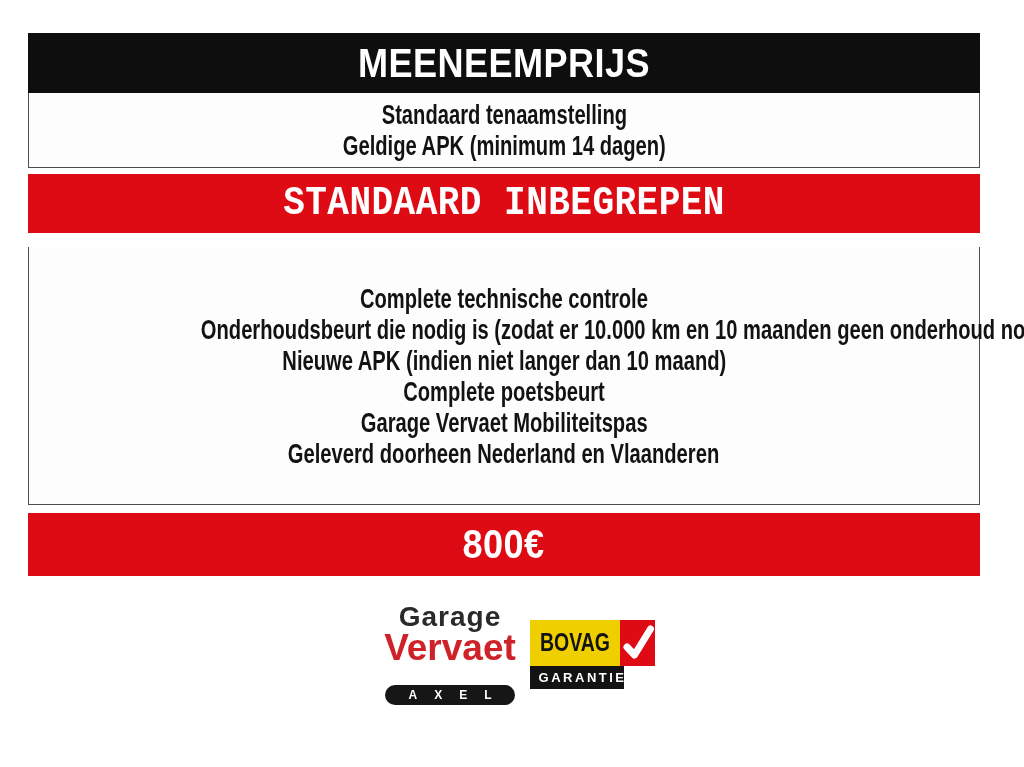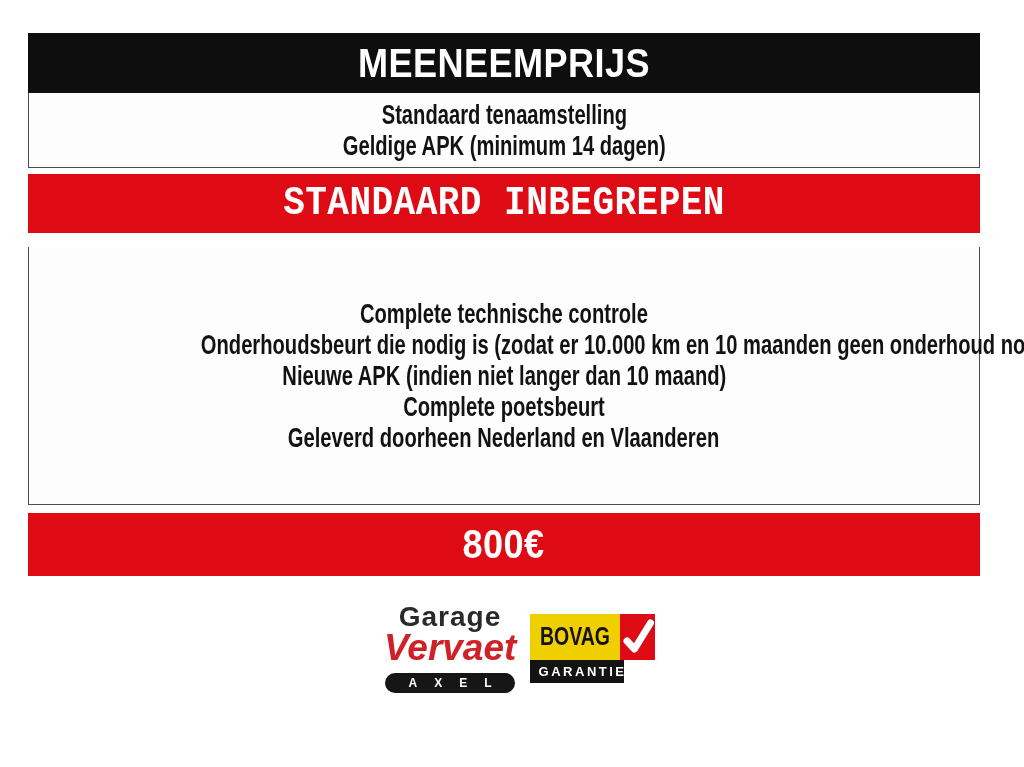--- a/index.html
+++ b/index.html
@@ -53,24 +53,24 @@
     margin-top:27px;
     display:flex; justify-content:center; align-items:center; gap:14px;
   }
   .garage-logo { width:132px; text-align:center; }
   .garage-top {
     font-size:28px; font-weight:600; color:#2a2a2a;
     letter-spacing:1px; line-height:28px;
   }
   .garage-name {
     font-size:37px; font-weight:700; color:#cf2128;
-    line-height:34px; letter-spacing:0px; margin-top:0px;font-style:italic;
+    line-height:34px; letter-spacing:0px; margin-top:0px;
   }
   .garage-pill {
-    margin:8px auto 0; width:130px; height:20px; border-radius:10px;
+    margin:20px auto 0; width:130px; height:20px; border-radius:10px;
     background:#161616; display:flex; align-items:center; justify-content:center;
   }
   .garage-pill span {
     color:#ffffff; font-size:12px; font-weight:700;
     letter-spacing:17px; margin-right:-17px; line-height:1;
   }
   .bovag-logo { width:94px; }
   .bovag-top { display:flex; height:46px; }
   .bovag-yellow {
     flex:1; background:#f0cf00;
@@ -109,20 +109,21 @@
       <div class="bar-text">STANDAARD INBEGREPEN</div>
     </div>
 
     <div class="gap14"></div>
 
     <div class="box box2">
       <div class="line"><span>Complete technische controle</span></div>
       <div class="line"><span>Onderhoudsbeurt die nodig is (zodat er 10.000 km en 10 maanden geen onderhoud nodig is)</span></div>
       <div class="line"><span>Nieuwe APK (indien niet langer dan 10 maand)</span></div>
       <div class="line"><span>Complete poetsbeurt</span></div>
+      <div class="line"><span>Garage Vervaet Mobiliteitspas</span></div>
       <div class="line"><span>Geleverd doorheen Nederland en Vlaanderen</span></div>
     </div>
     <div class="gap8"></div>
     <div class="bar red redbar2">
       <div class="bar-text">800€</div>
     </div>
 
     <div class="footer">
       <div class="garage-logo">
         <div class="garage-top">Garage</div>

